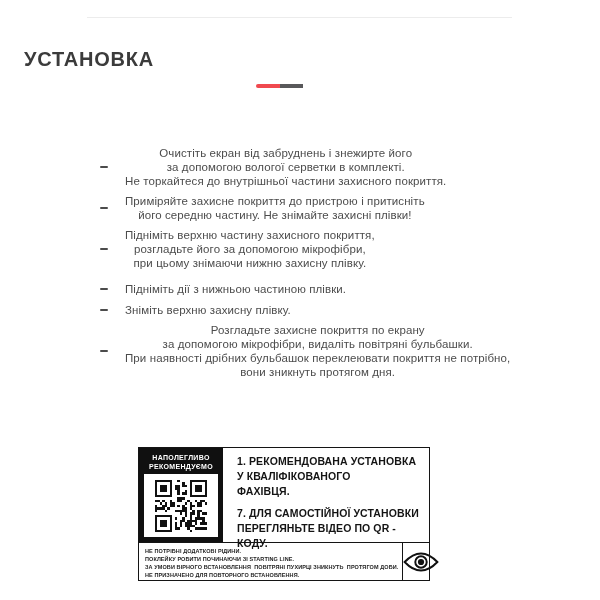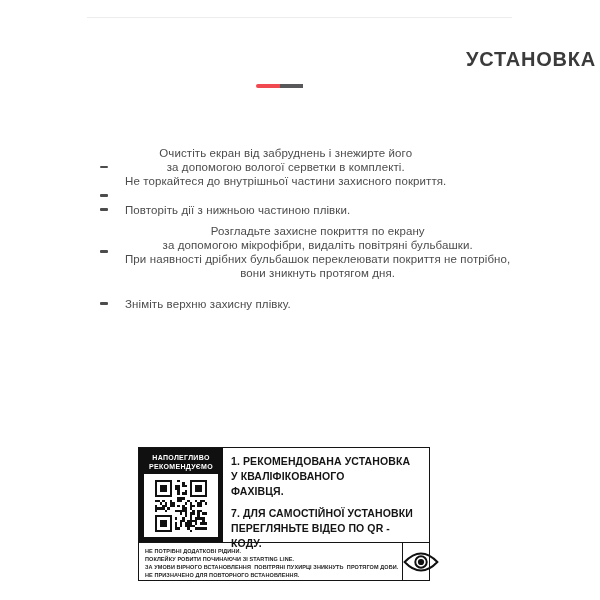--- a/index.html
+++ b/index.html
@@ -8,22 +8,22 @@
     width:600px;height:600px;
     background:#ffffff;
     overflow:hidden;
     font-family:"Liberation Sans", sans-serif;
   }
   .top-hairline{
     position:absolute;left:87px;top:17px;width:425px;height:1px;
     background:#ececec;
   }
   .title{
-    position:absolute;top:48px;left:12px;width:560px;margin:0;
-    text-align:right;
+    position:absolute;top:48px;left:0;width:560px;margin:0;
+    text-align:left;
     font-size:20px;font-weight:700;letter-spacing:0.8px;
     color:#3b3b3b;
     padding-left:24px;
   }
   .divider{
     position:absolute;top:84px;left:256px;width:47px;height:4px;
     display:flex;
   }
   .divider-red{flex:1;background:#f0494f;border-radius:2px 0 0 2px;}
   .divider-gray{flex:1;background:#58585a;}
@@ -51,21 +51,21 @@
   .badge-cell{width:84px;background:#101010;display:flex;flex-direction:column;box-sizing:border-box;}
   .badge-label{
     padding:5px 2px 3px;text-align:center;color:#ffffff;
     font-weight:700;font-size:7px;line-height:9px;letter-spacing:0.3px;
   }
   .qr-panel{
     flex:1;margin:0 5px 5px;background:#ffffff;
     display:flex;align-items:center;justify-content:center;
   }
   .qr{width:52px;height:52px;}
-  .points-cell{flex:1;padding:6px 8px 4px 8px;}
+  .points-cell{flex:1;padding:6px 8px 4px 14px;}
   .point{
     margin:0 0 7px;font-size:10.5px;font-weight:700;color:#141414;
     line-height:15px;white-space:pre-line;letter-spacing:0.1px;
   }
   .rec-bottom{height:38px;border-top:1.5px solid #141414;display:flex;box-sizing:border-box;}
   .fine-print{
     flex:1;padding:3.5px 4px 2px 6px;
     font-size:5.5px;line-height:8px;font-weight:600;color:#1c1c1c;
     letter-spacing:0.1px;
   }
@@ -91,35 +91,43 @@
 
   <div class="instructions">
     <div class="item">
       <span class="dash"></span>
       <p class="item-text">Очистіть екран від забруднень і знежирте його
 за допомогою вологої серветки в комплекті.
 Не торкайтеся до внутрішньої частини захисного покриття.</p>
     </div>
     <div class="item">
       <span class="dash"></span>
+      <p class="item-text">Приміряйте захисне покриття до пристрою і притисніть
+його середню частину. Не знімайте захисні плівки!</p>
+    </div>
+    <div class="item gap-md">
+      <span class="dash"></span>
+      <p class="item-text">Підніміть верхню частину захисного покриття,
+розгладьте його за допомогою мікрофібри,
+при цьому знімаючи нижню захисну плівку.</p>
     </div>
     <div class="item gap-sm">
       <span class="dash"></span>
-      <p class="item-text">Повторіть дії з нижньою частиною плівки.</p>
+      <p class="item-text">Підніміть дії з нижньою частиною плівки.</p>
+    </div>
+    <div class="item">
+      <span class="dash"></span>
+      <p class="item-text">Зніміть верхню захисну плівку.</p>
     </div>
     <div class="item gap-lg">
       <span class="dash"></span>
       <p class="item-text">Розгладьте захисне покриття по екрану
 за допомогою мікрофібри, видаліть повітряні бульбашки.
 При наявності дрібних бульбашок переклеювати покриття не потрібно,
 вони зникнуть протягом дня.</p>
-    </div>
-    <div class="item">
-      <span class="dash"></span>
-      <p class="item-text">Зніміть верхню захисну плівку.</p>
     </div>
   </div>
 
   <div class="rec-box">
     <div class="rec-top">
       <div class="badge-cell">
         <div class="badge-label">
           <div>НАПОЛЕГЛИВО</div>
           <div>РЕКОМЕНДУЄМО</div>
         </div>

